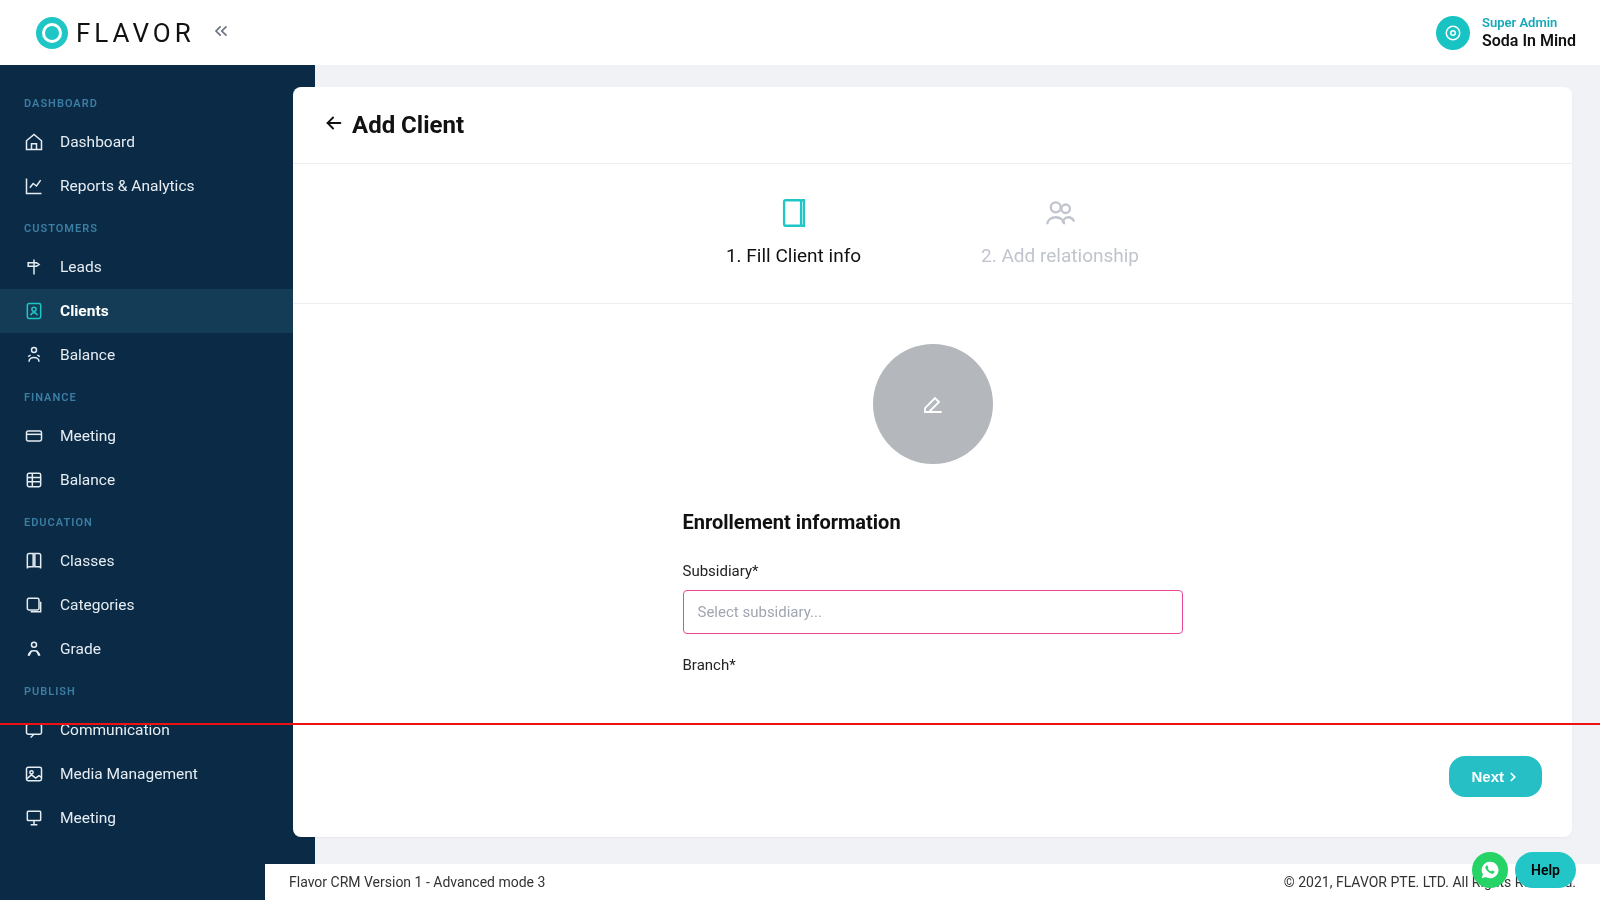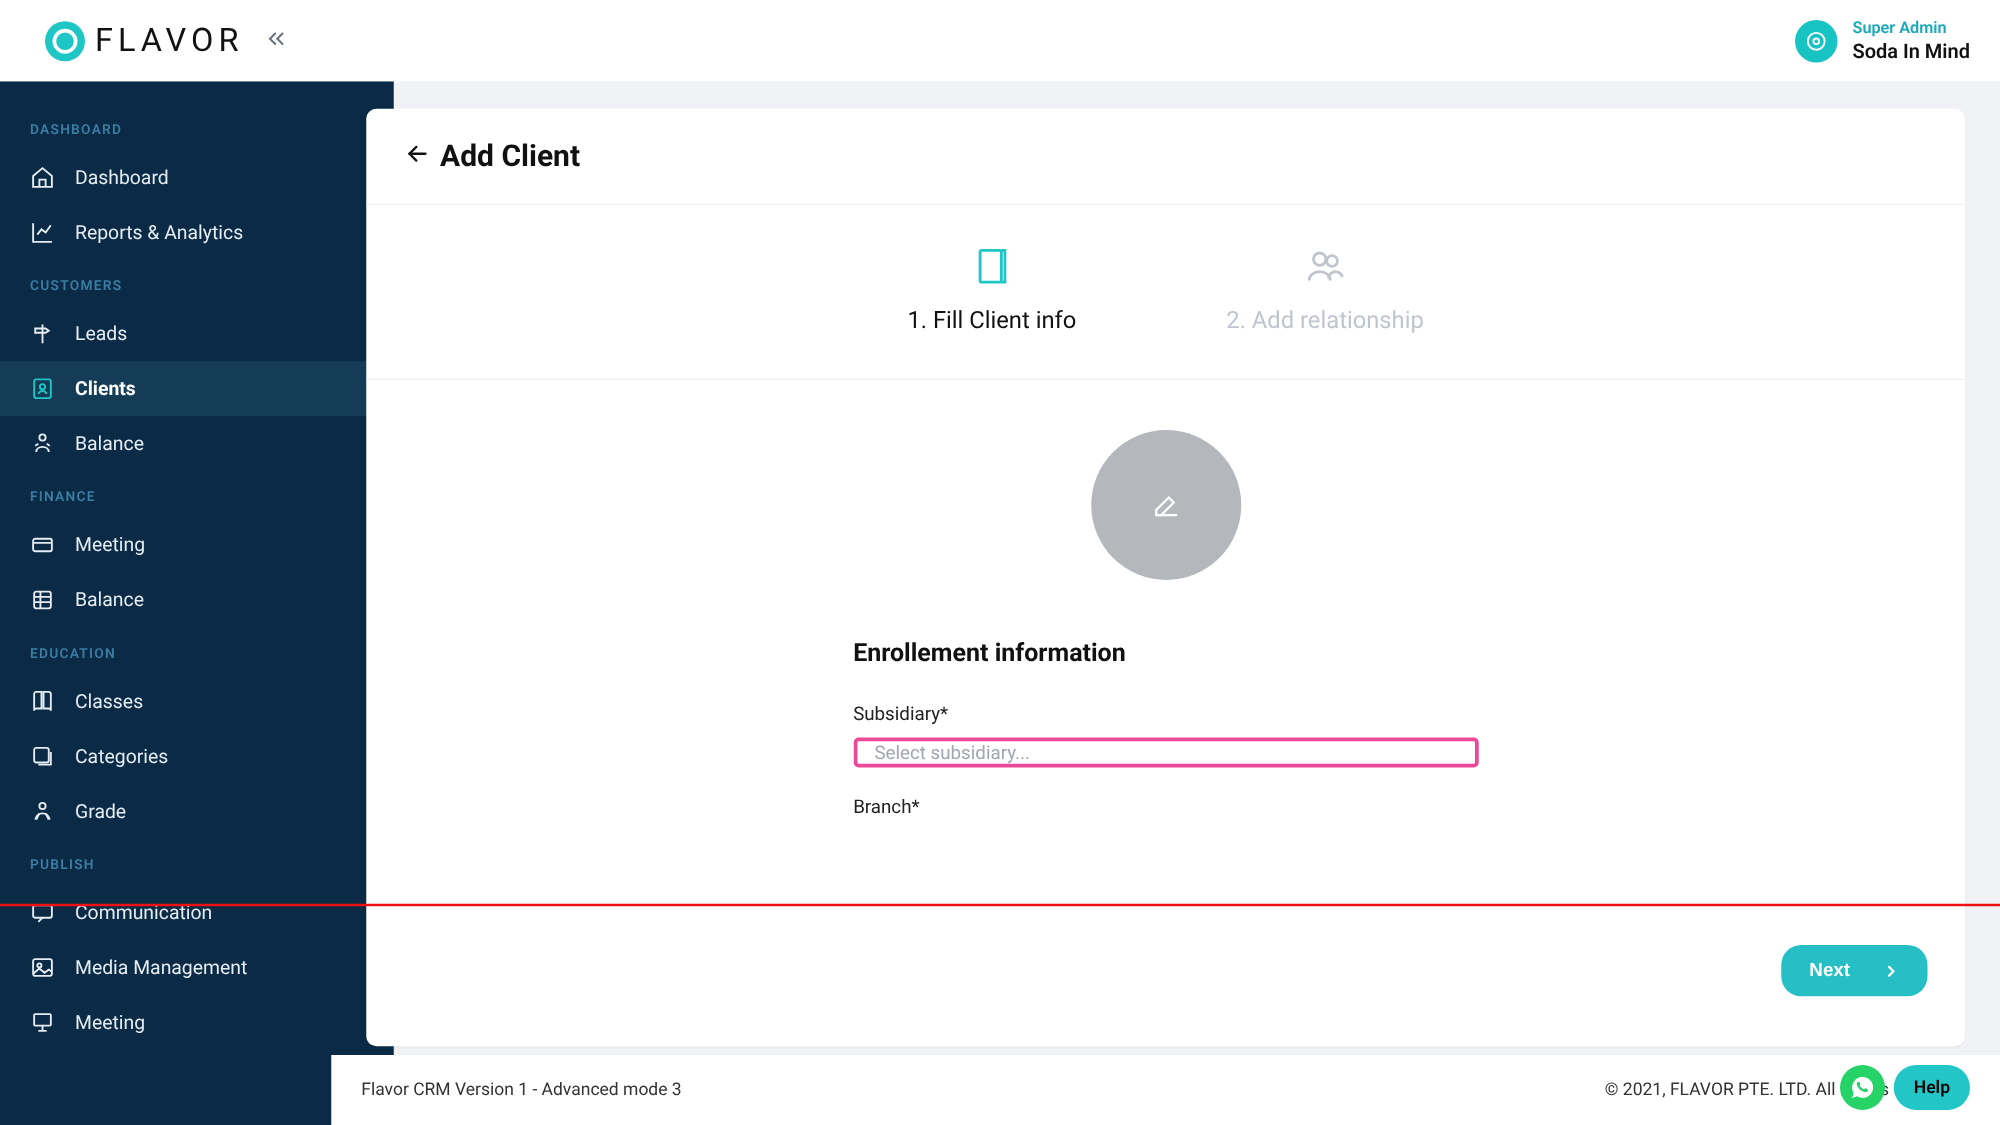--- a/index.html
+++ b/index.html
@@ -96,39 +96,39 @@
   padding:40px 0 0; width:500px; margin:0 auto;
 }
 .avatar-edit{
   width:120px; height:120px; border-radius:50%; background:#b4b8bd;
   margin:0 auto 46px; display:flex; align-items:center; justify-content:center;
 }
 .sect-title{font-size:20px; font-weight:700; color:#111; margin-bottom:28px;}
 .fld{margin-bottom:22px;}
 .fld label{display:block; font-size:15px; color:#222; margin-bottom:10px;}
 .fld .select{
-  border:3px solid #ec4899; border-radius:4px; padding:0 14px;
+  border:1px solid #ec4899; border-radius:4px; padding:12px 14px;
   color:#a0a6b0; font-size:15px; background:#fff;
 }
 .card-foot{
   margin-top:auto; padding:20px 30px 40px;
   display:flex; justify-content:flex-end;
 }
 .btn-next{
   background:#27bfc6; color:#fff; border:none; border-radius:16px;
   padding:12px 22px; font-size:15px; font-weight:700;
-  display:flex; align-items:center; gap:26px; cursor:pointer;
+  display:flex; align-items:center; gap:2px; cursor:pointer;
 }
 
 
 .redline{position:absolute; left:0; right:0; height:2px; background:#e11; top:723px; z-index:50;}
 
 
 .footer{
-  position:absolute; left:265px; right:0; bottom:0; height:56px;
+  position:absolute; left:265px; right:0; bottom:0; height:36px;
   background:#fff; display:flex; align-items:center; padding:0 24px;
   font-size:14px; color:#333;text-align:center;
 }
 .footer .cright{margin-left:auto;}
 
 
 .float-wa{
   position:absolute; right:92px; bottom:12px; width:36px; height:36px;
   border-radius:50%; background:#25d366;
   display:flex; align-items:center; justify-content:center; z-index:60;

